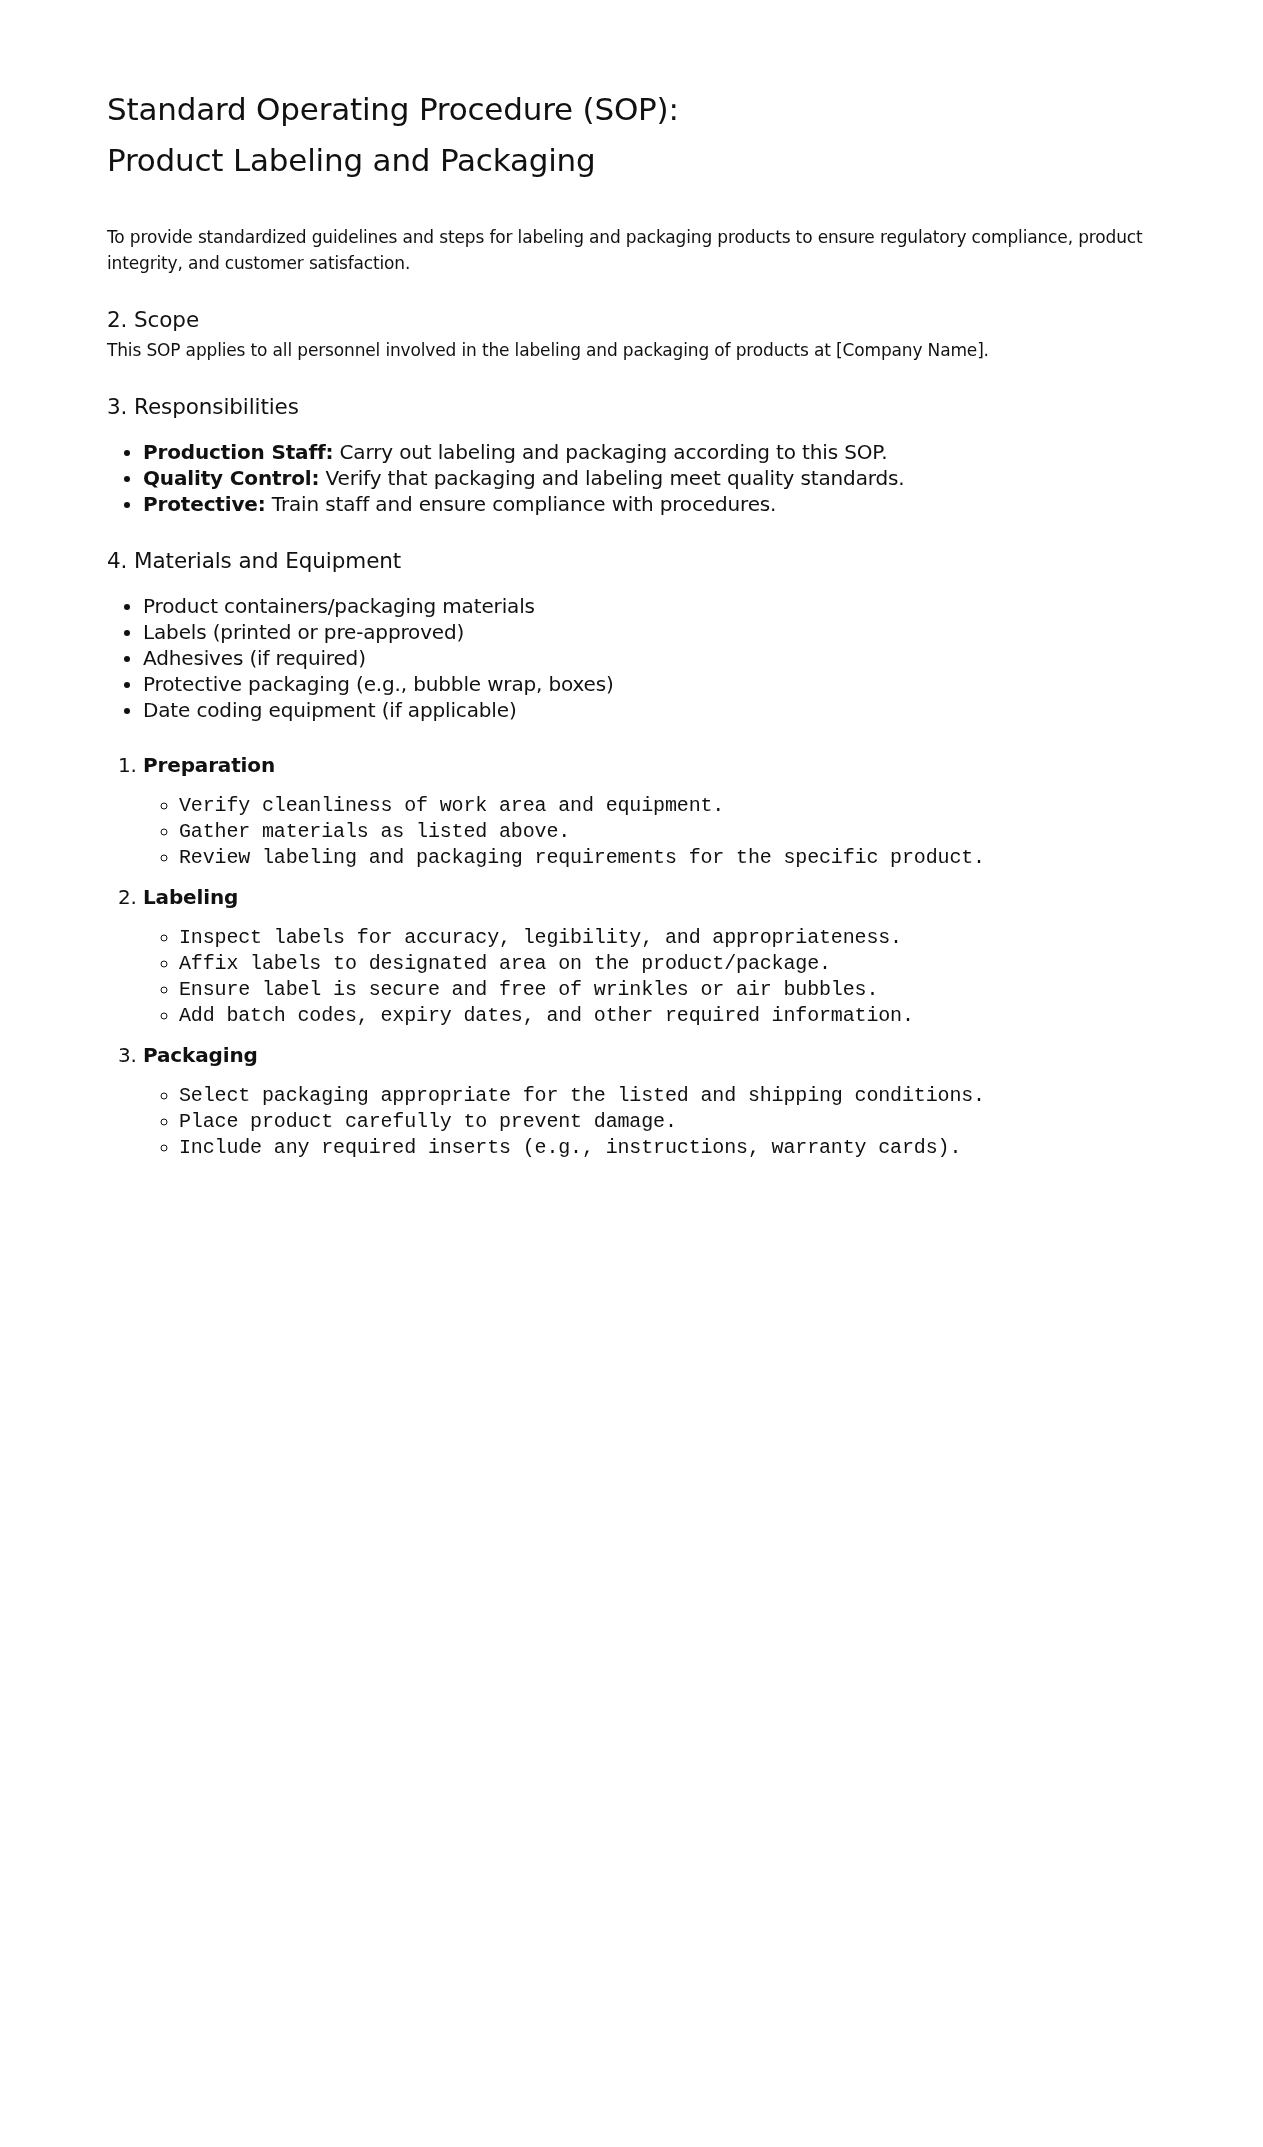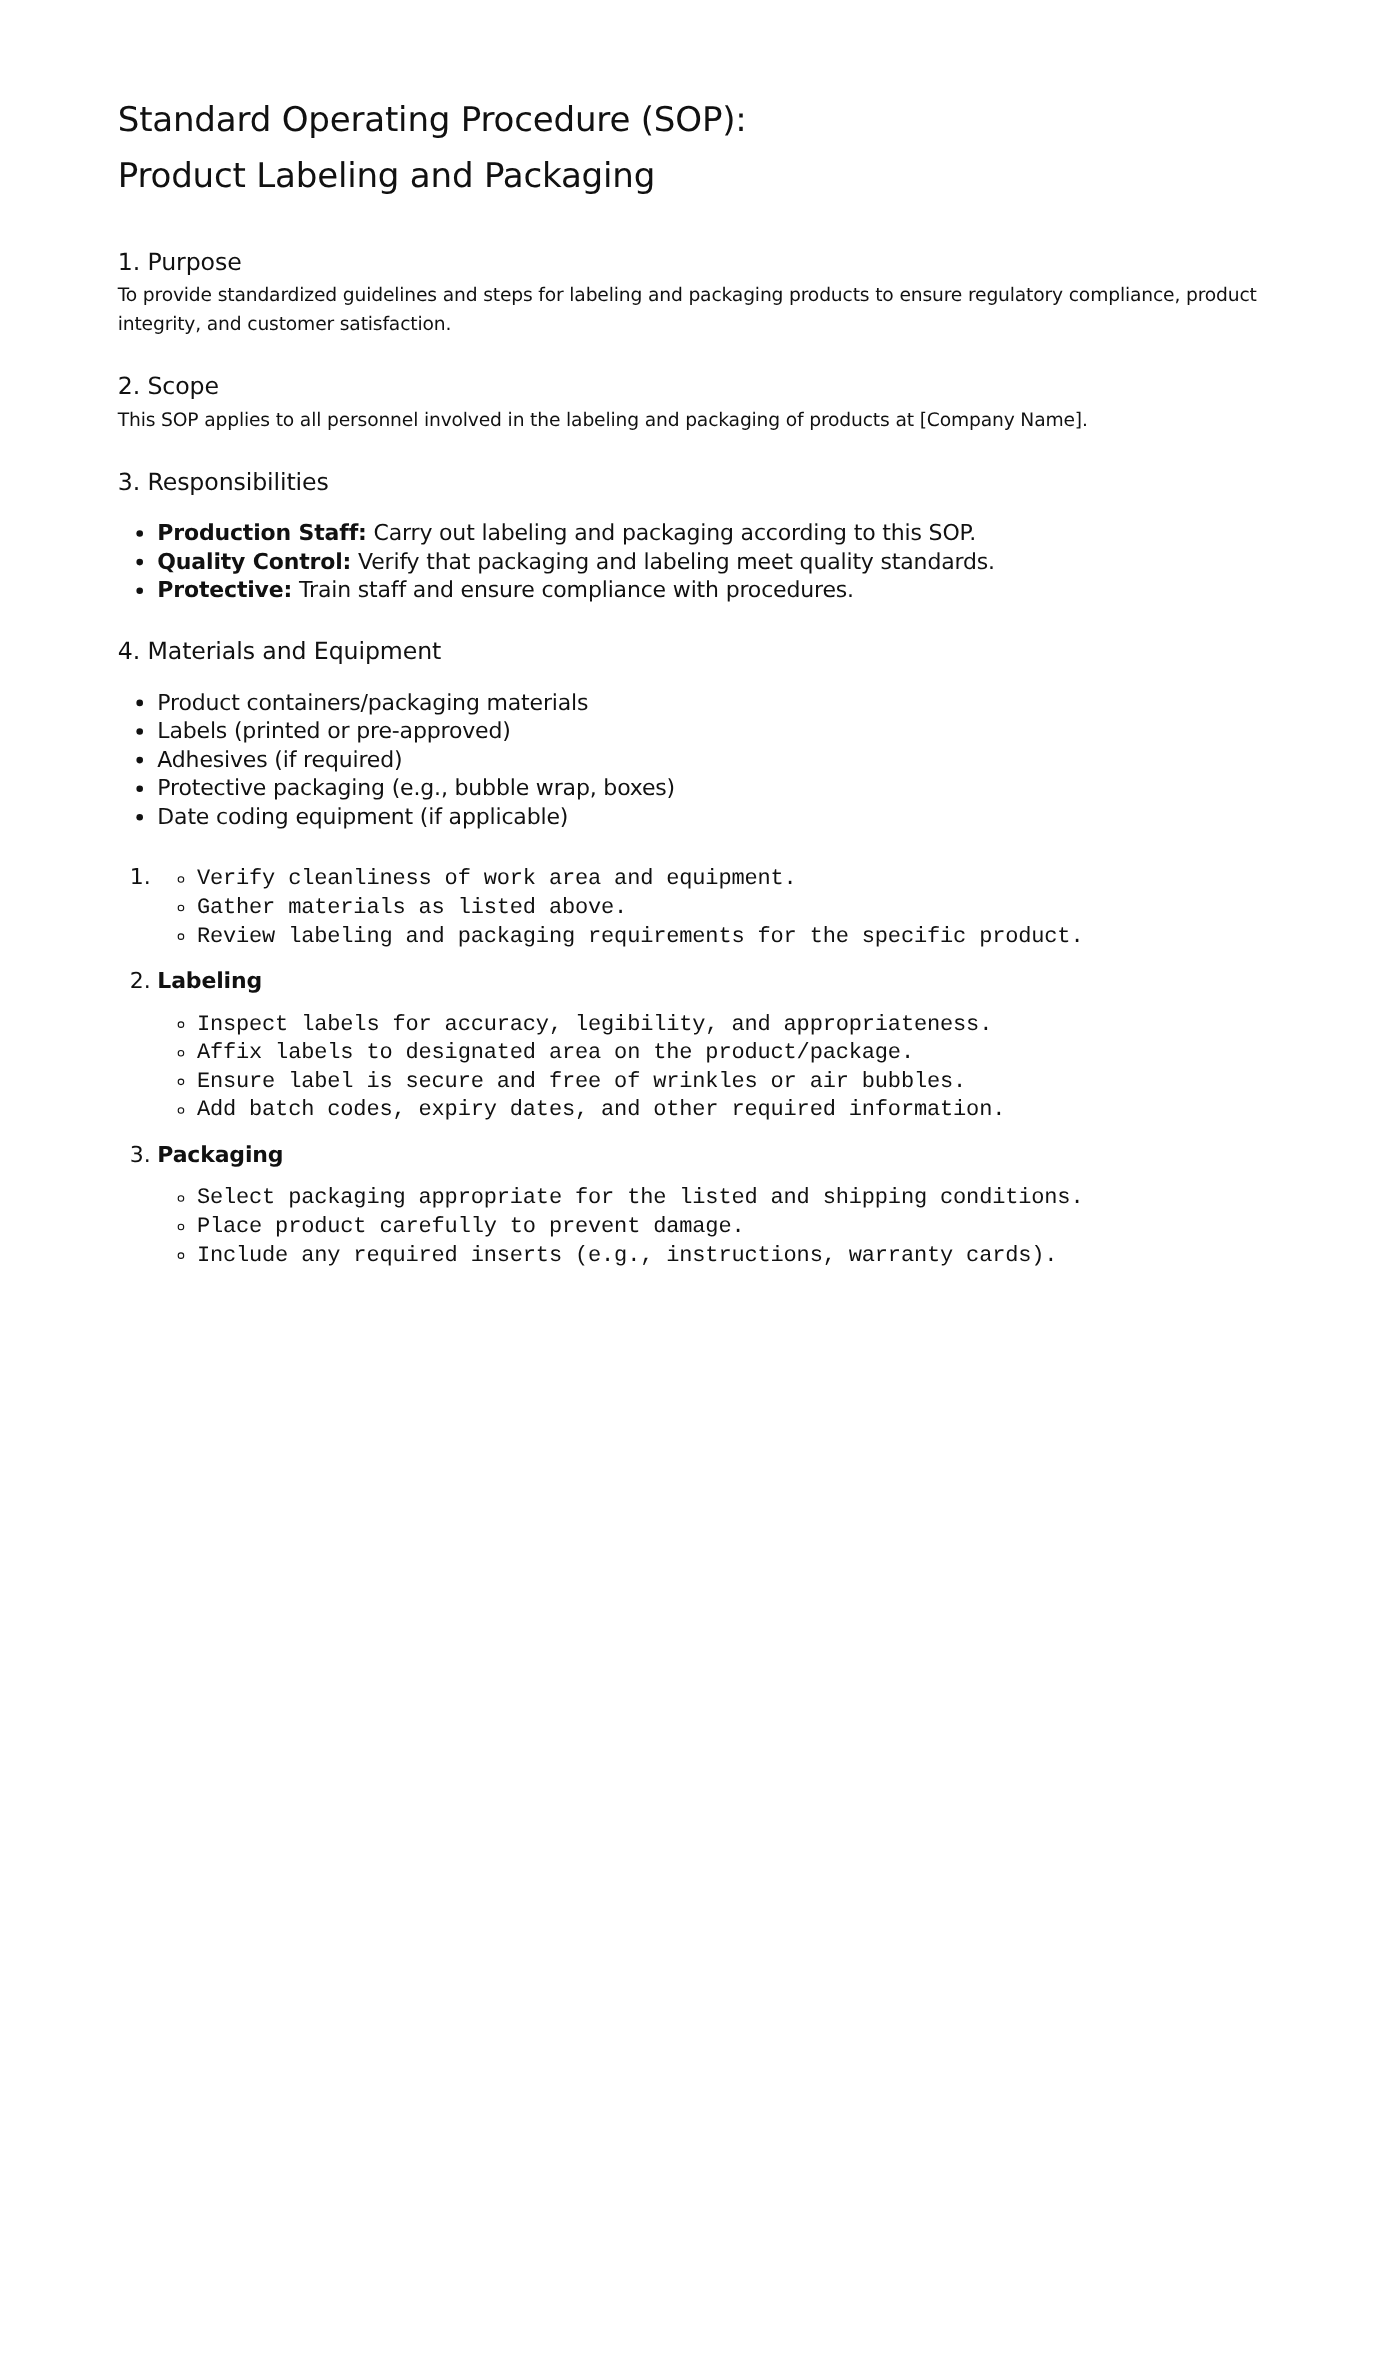--- a/index.html
+++ b/index.html
@@ -57,21 +57,20 @@
 <body>
 
 <main class="doc">
 
   <h1 class="title">
     <span>Standard Operating Procedure (SOP):</span><br>
     <span>Product Labeling and Packaging</span>
   </h1>
 
   <section>
-    <h2 class="section">1. Purpose</h2>
     <p class="body">To provide standardized guidelines and steps for labeling and packaging products to ensure regulatory compliance, product integrity, and customer satisfaction.</p>
   </section>
 
   <section>
     <h2 class="section">2. Scope</h2>
     <p class="body">This SOP applies to all personnel involved in the labeling and packaging of products at [Company Name].</p>
   </section>
 
   <section>
     <h2 class="section">3. Responsibilities</h2>
@@ -89,20 +88,21 @@
       <li>Labels (printed or pre-approved)</li>
       <li>Adhesives (if required)</li>
       <li>Protective packaging (e.g., bubble wrap, boxes)</li>
       <li>Date coding equipment (if applicable)</li>
     </ul>
   </section>
 
   <section>
     <ol class="steps">
       <li>
+        <span class="step-title">Preparation</span>
         <ul class="sub">
           <li>Verify cleanliness of work area and equipment.</li>
           <li>Gather materials as listed above.</li>
           <li>Review labeling and packaging requirements for the specific product.</li>
         </ul>
       </li>
       <li>
         <span class="step-title">Labeling</span>
         <ul class="sub">
           <li>Inspect labels for accuracy, legibility, and appropriateness.</li>

